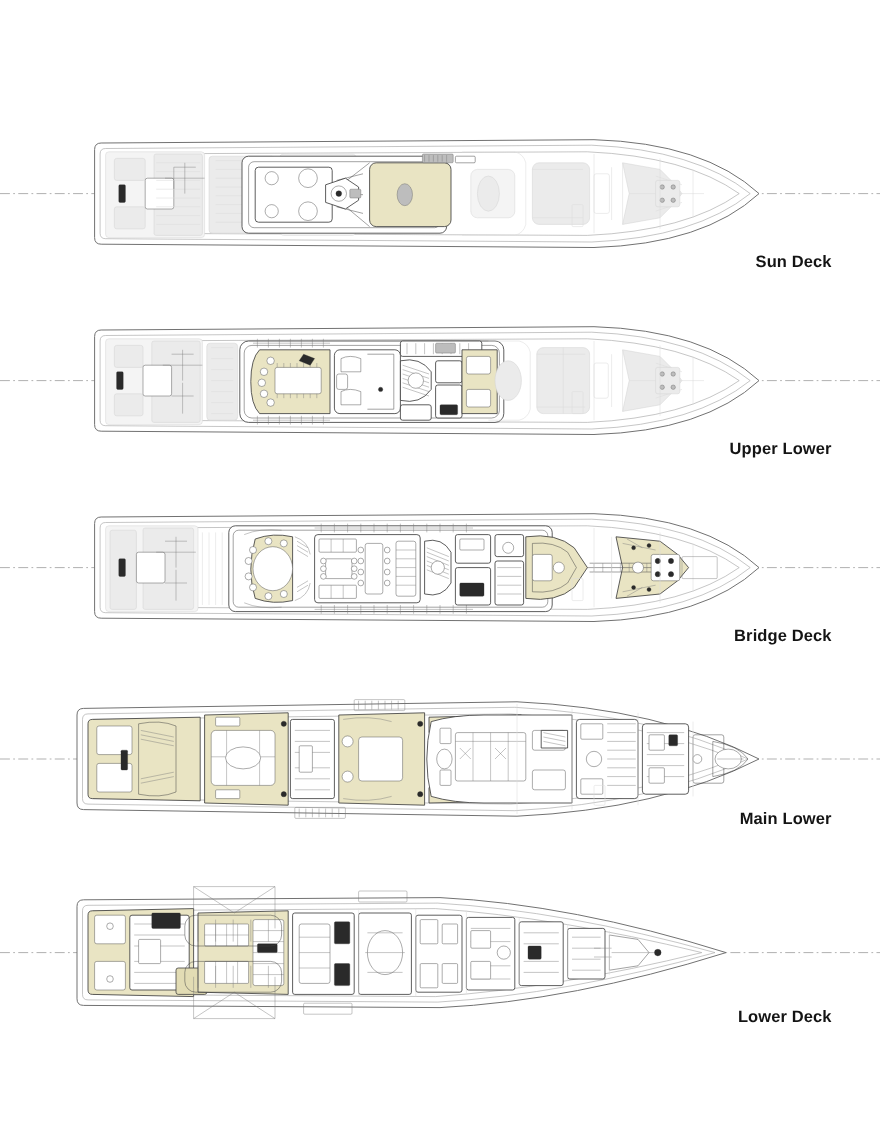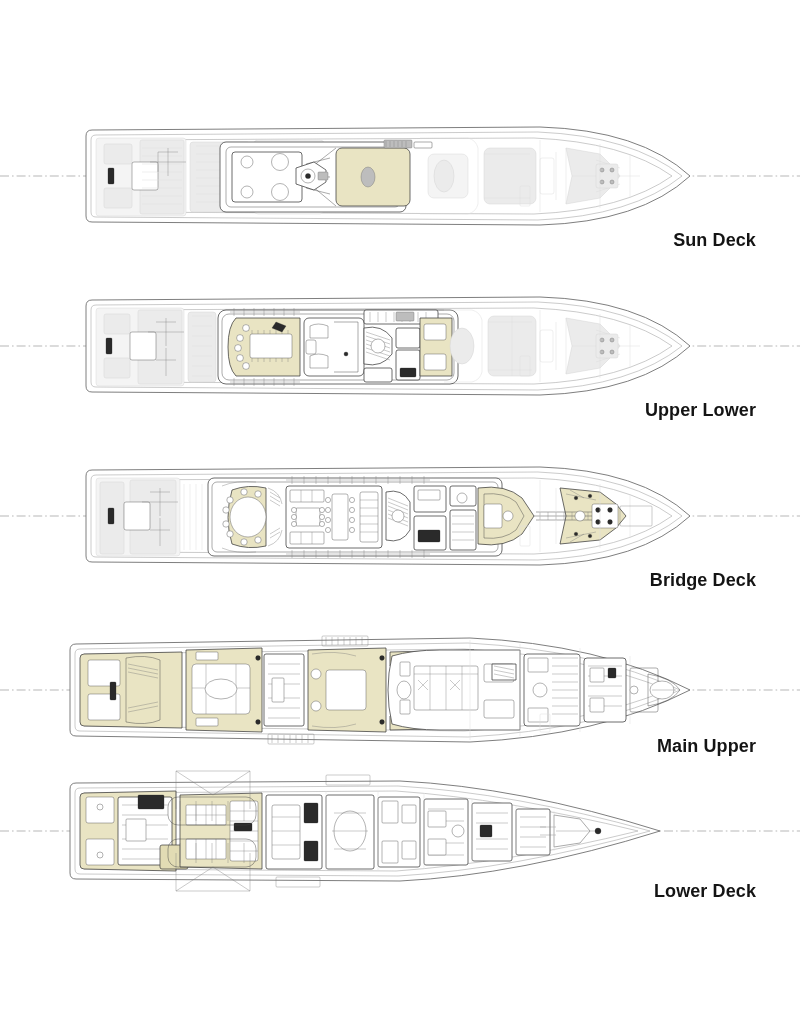--- a/index.html
+++ b/index.html
@@ -27,21 +27,21 @@
   }
   .deck-drawing {
     position: absolute;
     left: 0;
     top: 0;
     width: 800px;
   }
   .deck-label {
     position: absolute;
     right: 44px;
-    font-size: 18px;
+    font-size: 15px;
     font-weight: bold;
     color: #141414;
     letter-spacing: 0.1px;
     white-space: nowrap;
     text-align: right;
   }
   svg { display: block; }
   .hull       { fill: #ffffff; stroke: #6f6f6f; stroke-width: 0.9; }
   .hull-in    { fill: none;    stroke: #a8a8a8; stroke-width: 0.6; }
   .ghost      { fill: #f4f4f4; stroke: #d8d8d8; stroke-width: 0.5; }
@@ -379,24 +379,24 @@
         <circle class="fill-w" cx="634" cy="66" r="4"></circle>
 
         <rect class="thin2" x="322" y="12" width="46" height="10" rx="1"></rect>
         <path class="thin2" d="M326,13 L326,21 M332,13 L332,21 M338,13 L338,21 M344,13 L344,21 M350,13 L350,21 M356,13 L356,21 M362,13 L362,21"></path>
         <rect class="thin2" x="268" y="110" width="46" height="10" rx="1"></rect>
         <path class="thin2" d="M272,111 L272,119 M278,111 L278,119 M284,111 L284,119 M290,111 L290,119 M296,111 L296,119 M302,111 L302,119 M308,111 L308,119"></path>
         <path class="ghost-l" d="M470,16 L470,116 M520,20 L520,112 M580,24 L580,108 M630,32 L630,100"></path>
         <rect class="ghost-l" x="540" y="90" width="10" height="18" rx="1"></rect>
       </svg>
     </div>
-    <div class="deck-label" style="top:112px;">Main Upper</div>
+    <div class="deck-label" style="top:112px;">Main Lower</div>
   </div>
 
-  <div class="deck-block" style="top:761px;height:150px;">
+  <div class="deck-block" style="top:796px;height:150px;">
     <div class="deck-drawing">
       <svg width="800" height="145" viewBox="0 0 800 145">
         <line class="centerline" x1="0" y1="70" x2="800" y2="70"></line>
 
         <path class="hull" d="M76,22 L400,20 Q520,26 660,70 Q520,114 400,120 L76,118 Q70,118 70,112 L70,28 Q70,22 76,22 Z"></path>
         <path class="hull-in" d="M80,27 L398,25 Q514,32 650,70 Q514,108 398,115 L80,113 Q75,113 75,108 L75,32 Q75,27 80,27 Z"></path>
         <path class="hull-in" d="M84,32 L396,30 Q508,38 638,70 Q508,102 396,110 L84,108"></path>
 
         <path class="room-b" d="M84,32 L176,30 L176,110 L84,108 Q80,108 80,104 L80,36 Q80,32 84,32 Z"></path>
         <rect class="fill-w" x="86" y="36" width="28" height="26" rx="2"></rect>

